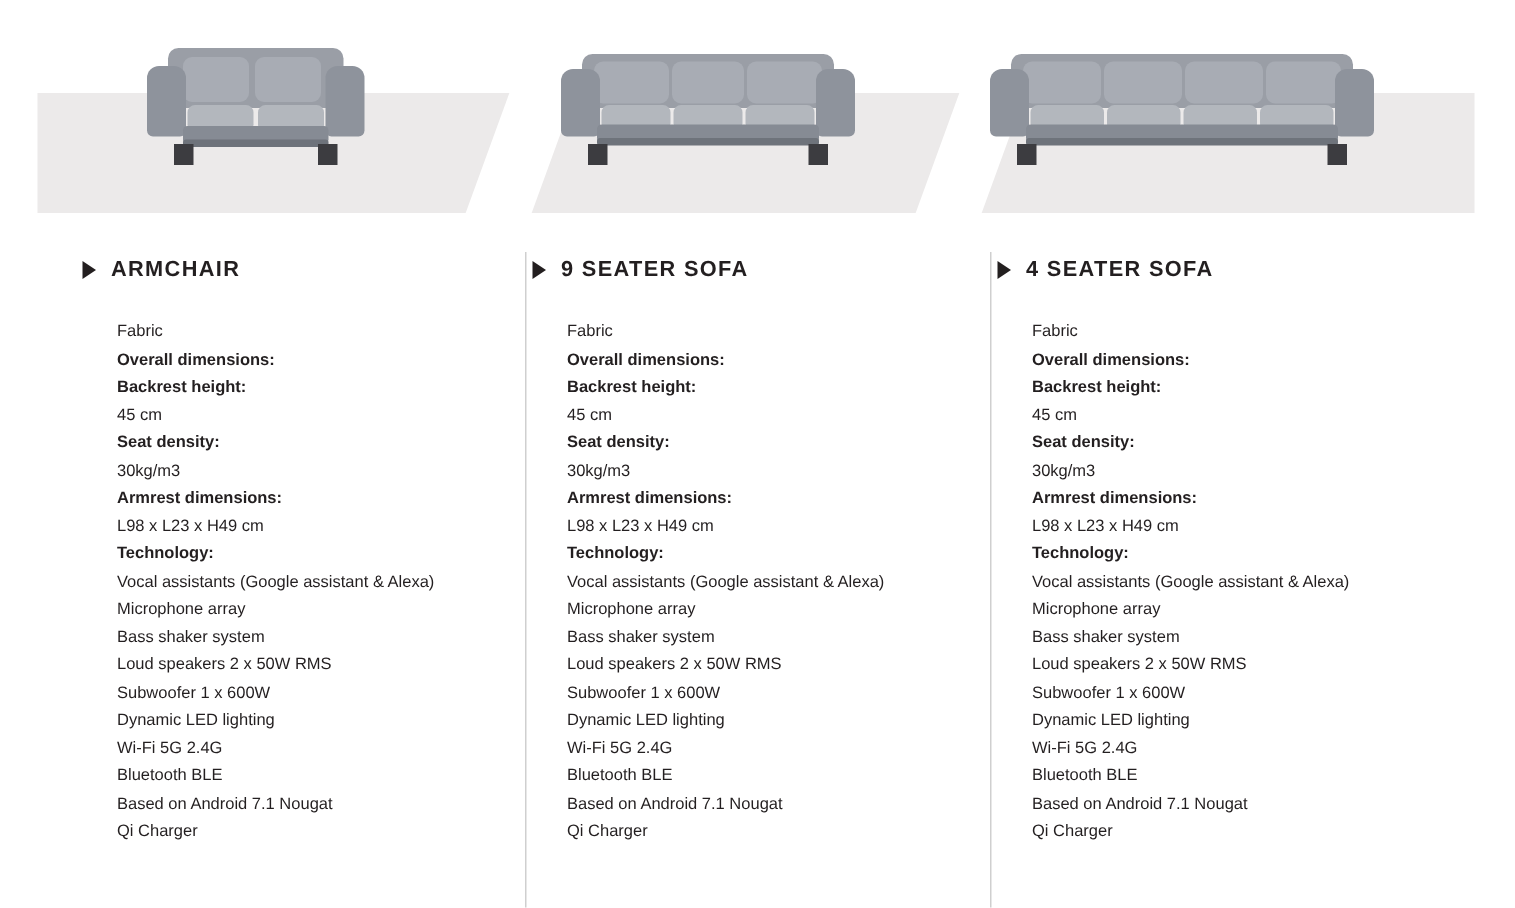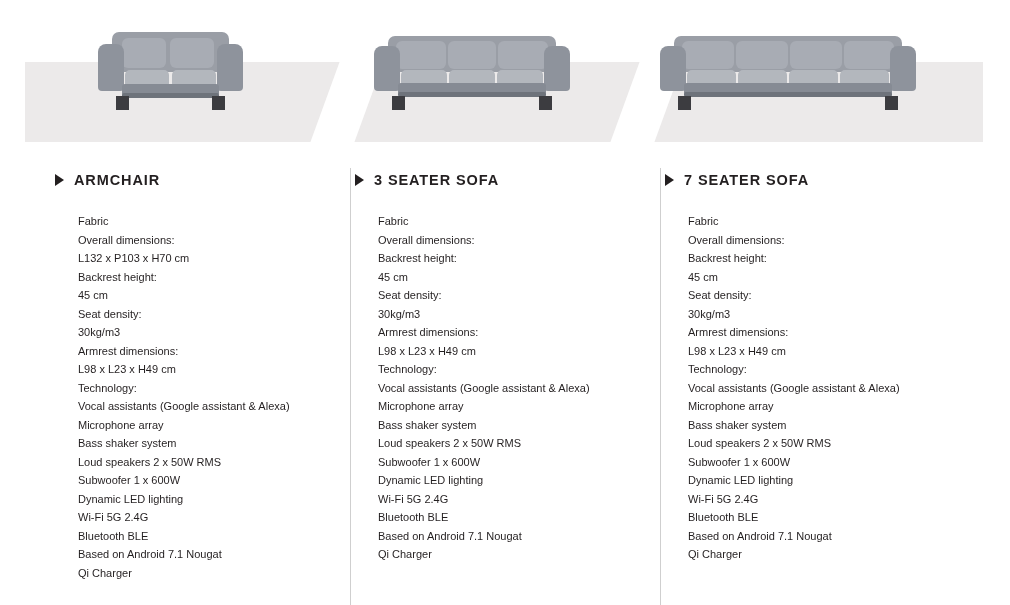--- a/index.html
+++ b/index.html
@@ -146,21 +146,21 @@
     top: 62px;
     left: 53px;
     width: 250px;
   }
   .spec {
     font-size: 11px;
     line-height: 18.5px;
     color: #231f20;
     white-space: nowrap;
   }
-  .spec.bold { font-weight: normal; }
+  .spec.bold { font-weight: bold; }
 </style>
 </head>
 <body>
 
 <div class="page">
 
   <div class="hero"></div>
   <div class="hero-dividers">
     <div class="hero-div" style="left:300px;"></div>
     <div class="hero-div" style="left:600px;"></div>
@@ -225,49 +225,20 @@
 
   <div class="columns">
 
     <div class="col-sep" style="left:350px;"></div>
     <div class="col-sep" style="left:660px;"></div>
 
     <div class="col" style="left:25px;">
       <div class="col-head">
         <span class="tri"></span>
         <span class="col-title">ARMCHAIR</span>
-      </div>
-      <div class="spec-list">
-        <div class="spec">Fabric</div>
-        <div class="spec bold">Overall dimensions:</div>
-        <div class="spec">L132 x P103 x H70 cm</div>
-        <div class="spec bold">Backrest height:</div>
-        <div class="spec">45 cm</div>
-        <div class="spec bold">Seat density:</div>
-        <div class="spec">30kg/m3</div>
-        <div class="spec bold">Armrest dimensions:</div>
-        <div class="spec">L98 x L23 x H49 cm</div>
-        <div class="spec bold">Technology:</div>
-        <div class="spec">Vocal assistants (Google assistant &amp; Alexa)</div>
-        <div class="spec">Microphone array</div>
-        <div class="spec">Bass shaker system</div>
-        <div class="spec">Loud speakers 2 x 50W RMS</div>
-        <div class="spec">Subwoofer 1 x 600W</div>
-        <div class="spec">Dynamic LED lighting</div>
-        <div class="spec">Wi-Fi 5G 2.4G</div>
-        <div class="spec">Bluetooth BLE</div>
-        <div class="spec">Based on Android 7.1 Nougat</div>
-        <div class="spec">Qi Charger</div>
-      </div>
-    </div>
-
-    <div class="col" style="left:325px;">
-      <div class="col-head">
-        <span class="tri"></span>
-        <span class="col-title">3 SEATER SOFA</span>
       </div>
       <div class="spec-list">
         <div class="spec">Fabric</div>
         <div class="spec bold">Overall dimensions:</div>
         <div class="spec bold">Backrest height:</div>
         <div class="spec">45 cm</div>
         <div class="spec bold">Seat density:</div>
         <div class="spec">30kg/m3</div>
         <div class="spec bold">Armrest dimensions:</div>
         <div class="spec">L98 x L23 x H49 cm</div>
@@ -278,24 +249,24 @@
         <div class="spec">Loud speakers 2 x 50W RMS</div>
         <div class="spec">Subwoofer 1 x 600W</div>
         <div class="spec">Dynamic LED lighting</div>
         <div class="spec">Wi-Fi 5G 2.4G</div>
         <div class="spec">Bluetooth BLE</div>
         <div class="spec">Based on Android 7.1 Nougat</div>
         <div class="spec">Qi Charger</div>
       </div>
     </div>
 
-    <div class="col" style="left:635px;">
+    <div class="col" style="left:325px;">
       <div class="col-head">
         <span class="tri"></span>
-        <span class="col-title">7 SEATER SOFA</span>
+        <span class="col-title">9 SEATER SOFA</span>
       </div>
       <div class="spec-list">
         <div class="spec">Fabric</div>
         <div class="spec bold">Overall dimensions:</div>
         <div class="spec bold">Backrest height:</div>
         <div class="spec">45 cm</div>
         <div class="spec bold">Seat density:</div>
         <div class="spec">30kg/m3</div>
         <div class="spec bold">Armrest dimensions:</div>
         <div class="spec">L98 x L23 x H49 cm</div>
@@ -306,14 +277,42 @@
         <div class="spec">Loud speakers 2 x 50W RMS</div>
         <div class="spec">Subwoofer 1 x 600W</div>
         <div class="spec">Dynamic LED lighting</div>
         <div class="spec">Wi-Fi 5G 2.4G</div>
         <div class="spec">Bluetooth BLE</div>
         <div class="spec">Based on Android 7.1 Nougat</div>
         <div class="spec">Qi Charger</div>
       </div>
     </div>
 
+    <div class="col" style="left:635px;">
+      <div class="col-head">
+        <span class="tri"></span>
+        <span class="col-title">4 SEATER SOFA</span>
+      </div>
+      <div class="spec-list">
+        <div class="spec">Fabric</div>
+        <div class="spec bold">Overall dimensions:</div>
+        <div class="spec bold">Backrest height:</div>
+        <div class="spec">45 cm</div>
+        <div class="spec bold">Seat density:</div>
+        <div class="spec">30kg/m3</div>
+        <div class="spec bold">Armrest dimensions:</div>
+        <div class="spec">L98 x L23 x H49 cm</div>
+        <div class="spec bold">Technology:</div>
+        <div class="spec">Vocal assistants (Google assistant &amp; Alexa)</div>
+        <div class="spec">Microphone array</div>
+        <div class="spec">Bass shaker system</div>
+        <div class="spec">Loud speakers 2 x 50W RMS</div>
+        <div class="spec">Subwoofer 1 x 600W</div>
+        <div class="spec">Dynamic LED lighting</div>
+        <div class="spec">Wi-Fi 5G 2.4G</div>
+        <div class="spec">Bluetooth BLE</div>
+        <div class="spec">Based on Android 7.1 Nougat</div>
+        <div class="spec">Qi Charger</div>
+      </div>
+    </div>
+
   </div>
 </div>
 
 </body></html>

